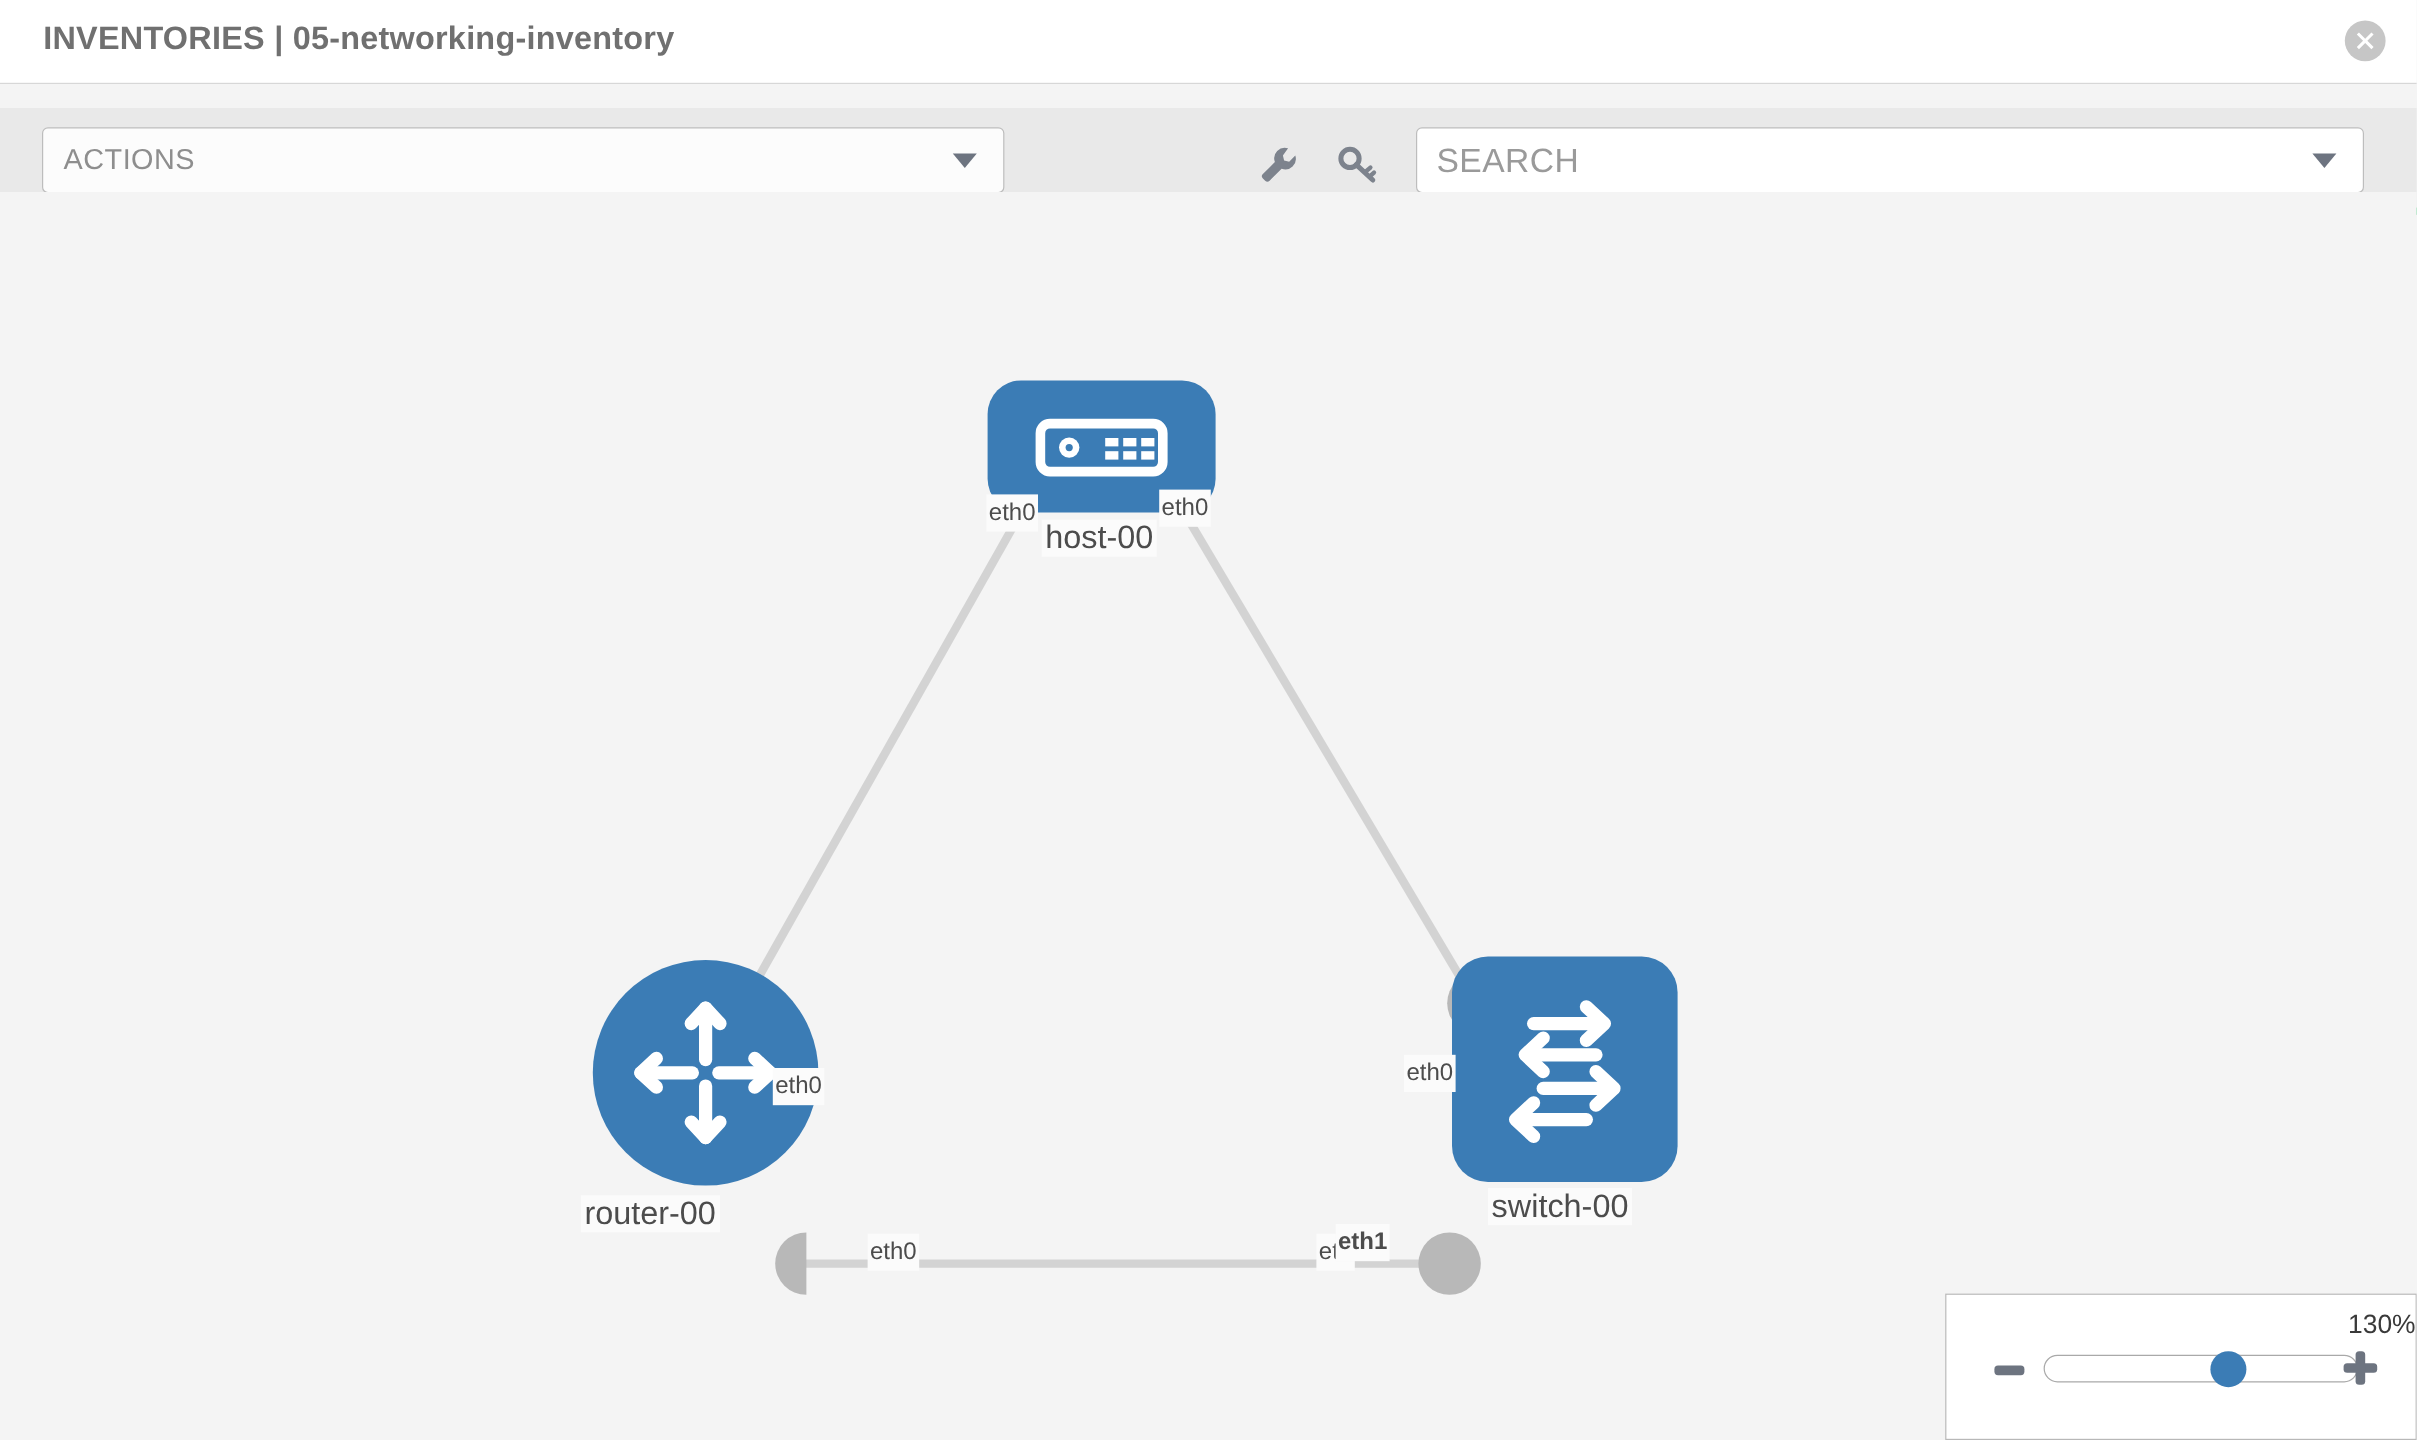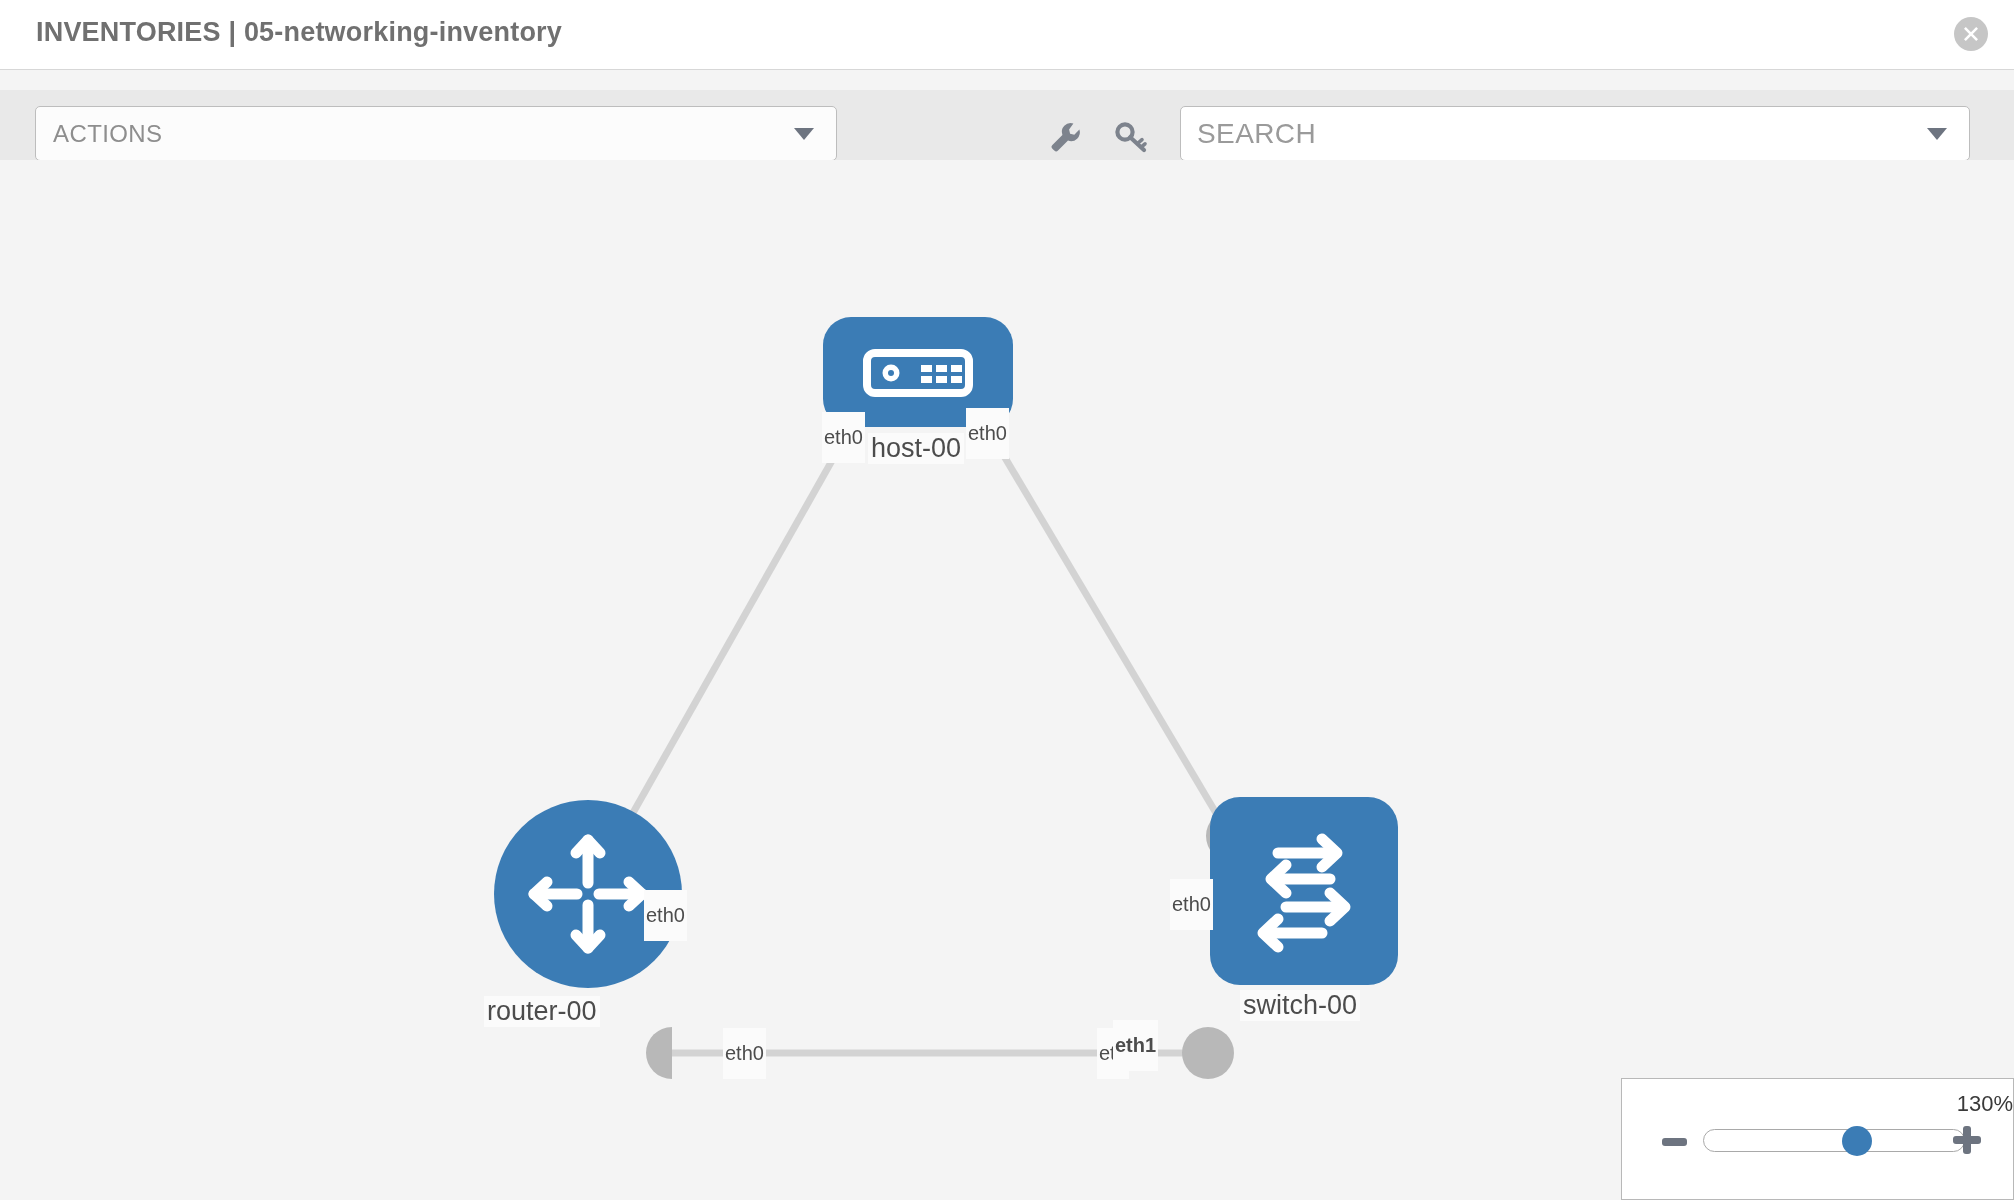--- a/index.html
+++ b/index.html
@@ -80,21 +80,21 @@
     position: absolute; background: #3b7cb5; display: block;
   }
   .node-label {
     position: absolute; white-space: nowrap;
     font-size: 27px; color: #4c4c4c;
     background: #fbfbfb; padding: 0 3px;
   }
   .port-label {
     position: absolute; white-space: nowrap;
     font-size: 20px; color: #4c4c4c;
-    background: #fbfbfb; padding: 14px 2px;
+    background: #fbfbfb; padding: 4px 2px;
   }
 
   
   .zoom-panel {
     position: absolute; left: 1621px; top: 1078px;
     width: 393px; height: 122px;
     background: #ffffff; border: 1px solid #b8b8b8;
   }
   .zoom-value {
     position: absolute; left: 0; right: 0; top: 12px; text-align: right;

